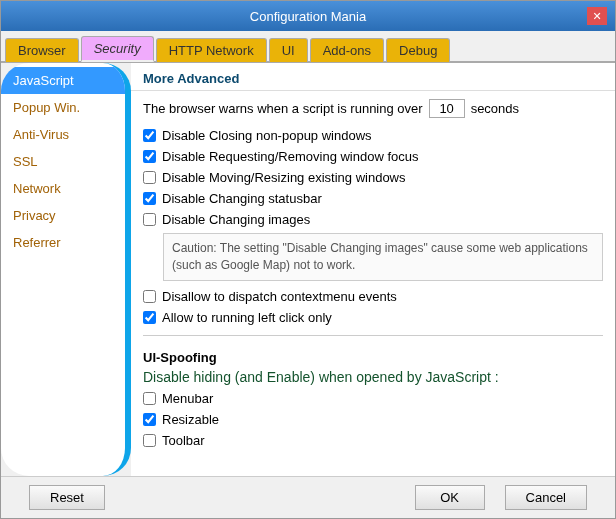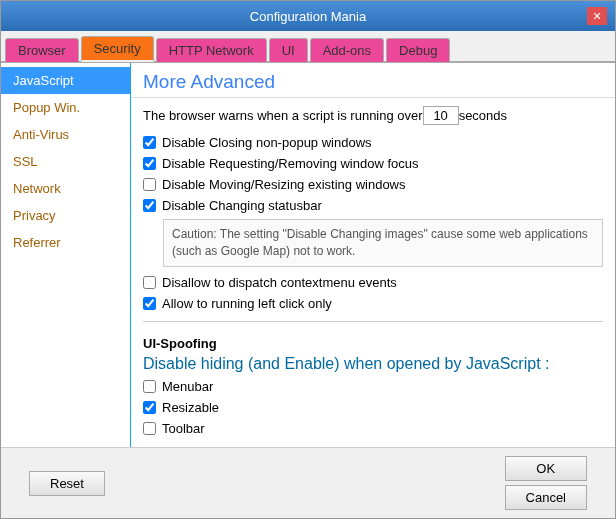--- a/index.html
+++ b/index.html
@@ -56,70 +56,72 @@
       display: flex;
       align-items: flex-end;
       padding: 4px 4px 0 4px;
       border-bottom: 2px solid #aaa;
       flex-shrink: 0;
     }
     .tab {
       padding: 4px 12px;
       border: 1px solid #aaa;
       border-bottom: none;
-      background: #ec4899;
+      background: #eab308;
       cursor: pointer;
       margin-right: 2px;
       font-size: 13px;
       color: #333;
       border-radius: 3px 3px 0 0;
       position: relative;
       bottom: -1px;
     }
     .tab.active {
-      background: #f97316;
+      background: #f0abfc;
       border-color: #aaa;
       border-bottom: 2px solid #f0f0f0;
       font-weight: normal;
       z-index: 1;
+      font-style: italic;
     }
     .content-area {
       display: flex;
       flex: 1;
       overflow: hidden;
     }
     .sidebar {
       width: 130px;
       background: white;
-      border-right: 1px solid #0ea5e9;
+      border-right: 6px solid #0ea5e9;
       padding: 4px 0;
       flex-shrink: 0;
       overflow-y: auto;
+      border-radius: 28px;
     }
     .sidebar-item {
       padding: 6px 12px;
       cursor: pointer;
       color: #a16207;
       font-size: 13px;
     }
     .sidebar-item.active {
       background: #3399ff;
       color: white;
     }
     .main-panel {
       flex: 1;
       background: white;
       display: flex;
       flex-direction: column;
       overflow: hidden;
     }
     .section-title {
-      font-size: 19px;
-      font-weight: normal;
-      color: #3b82f6;
+      font-size: 13px;
+      font-weight: bold;
+      color: #0c4a6e;
       padding: 8px 12px 4px 12px;
       border-bottom: 1px solid #ddd;
     }
     .scrollable-content {
       flex: 1;
       overflow-y: scroll;
       padding: 8px 12px;
     }
     .scrollable-content::-webkit-scrollbar {
       width: 16px;
@@ -128,20 +130,21 @@
       background: #f0f0f0;
       border-left: 1px solid #ccc;
     }
     .scrollable-content::-webkit-scrollbar-thumb {
       background: #c0c0c0;
       border: 1px solid #aaa;
     }
     .script-timeout-row {
       display: flex;
       align-items: center;
+      gap: 6px;
       margin-bottom: 10px;
       font-size: 13px;
     }
     .script-timeout-input {
       width: 36px;
       border: 1px solid #aaa;
       padding: 1px 4px;
       font-size: 13px;
       text-align: center;
     }
@@ -169,37 +172,36 @@
       border-top: 1px solid #ccc;
       margin: 10px 0 8px 0;
       padding-top: 14px;
     }
     .section-sub-title {
       font-weight: bold;
       font-size: 13px;
       margin-bottom: 4px;
     }
     .section-desc {
-      font-size: 16px;
+      font-size: 14px;
       margin-bottom: 6px;
-      color: #0369a1;
+      color: #14532d;
     }
     .footer {
       background: #f0f0f0;
       border-top: 1px solid #ccc;
       padding: 8px 28px;
       display: flex;
       justify-content: space-between;
       align-items: center;
       flex-shrink: 0;
     }
     .footer-right {
       display: flex;
-      gap: 4px;
-      flex-direction: column;
+      gap: 20px;
     }
     .btn {
       padding: 4px 20px;
       border: 1px solid #aaa;
       background: linear-gradient(to bottom, #fafafa, #e0e0e0);
       cursor: pointer;
       font-size: 13px;
       min-width: 70px;
     }
   </style>
@@ -258,20 +260,24 @@
         <div class="checkbox-row">
           <input type="checkbox" style="">
           <span>Disable Moving/Resizing existing windows</span>
         </div>
 
         <div class="checkbox-row">
           <input type="checkbox" checked="" style="">
           <span>Disable Changing statusbar</span>
         </div>
 
+        <div class="checkbox-row">
+          <input type="checkbox" style="">
+          <span>Disable Changing images</span>
+        </div>
 
         <div class="caution-box">
           <span>Caution: The setting "Disable Changing images" cause some web applications (such as Google Map) not to work.</span>
         </div>
 
         <div class="checkbox-row">
           <input type="checkbox" style="">
           <span>Disallow to dispatch contextmenu events</span>
         </div>
 

